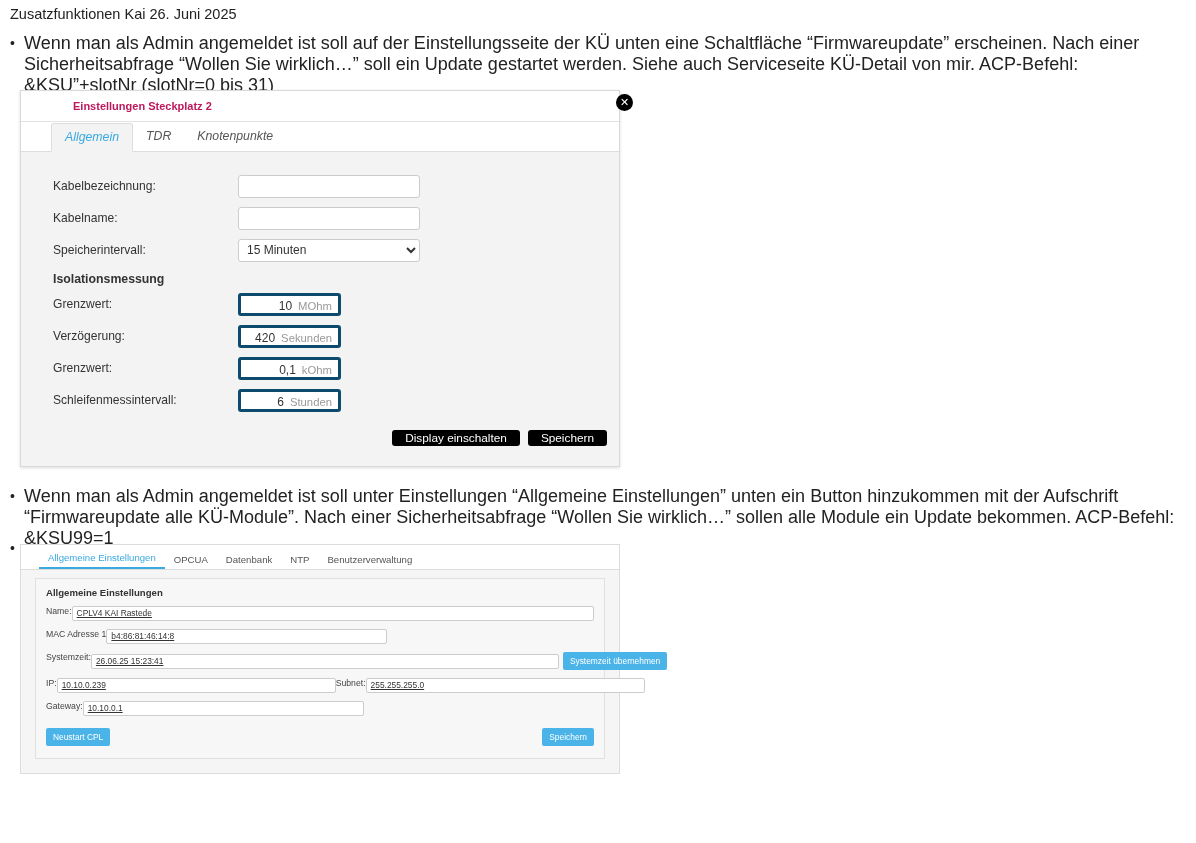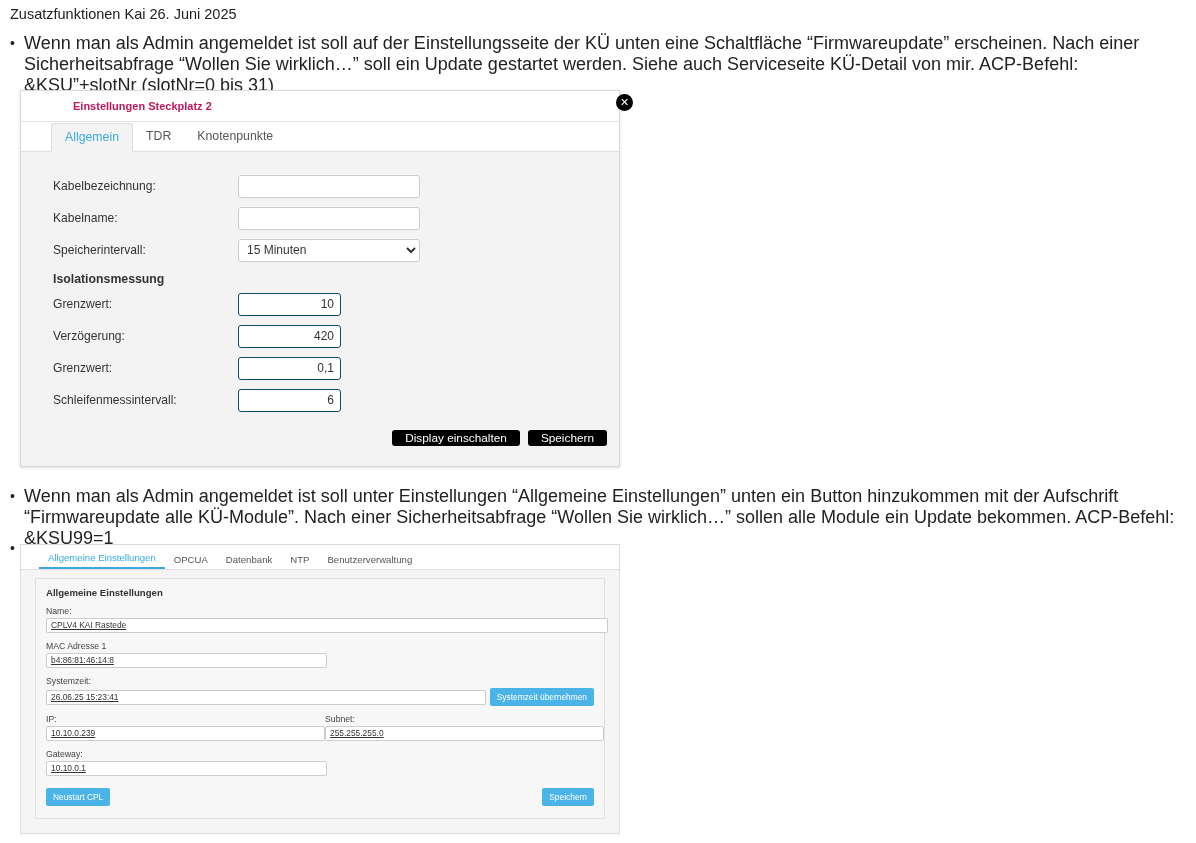--- a/index.html
+++ b/index.html
@@ -85,20 +85,21 @@
     text-align: center;
     cursor: pointer;
   }
   .tabbar1 {
     height: 29px;
     border-bottom: 1px solid #dddddd;
     display: flex;
     align-items: stretch;
     padding-left: 30px;
     background: #ffffff;
+    font-style: italic;
   }
   .tab1 {
     font-size: 12.3px;
     color: #555555;
     padding: 6px 13px 5px 13px;
     margin-top: 1px;
     cursor: pointer;
     white-space: nowrap;
   }
   .tab1.active {
@@ -151,26 +152,25 @@
     font-weight: bold;
     color: #333333;
     padding-left: 32px;
     margin-top: 6px;
     margin-bottom: 2px;
   }
   .unit-group {
     display: flex;
     width: 103px;
     height: 23px;
-    border: 1px solid #0c4a6e;
+    border: 3px solid #0c4a6e;
     border-radius: 3px;
     background: #ffffff;
     overflow: hidden;
     box-sizing: border-box;
-    flex-direction: column;
   }
   .unit-value {
     flex: 1 1 auto;
     text-align: right;
     font-size: 12px;
     line-height: 21px;
     padding-right: 6px;
     color: #333333;
   }
   .unit-suffix {
@@ -258,21 +258,21 @@
     overflow: hidden;
     white-space: nowrap;
     text-decoration: underline;
   }
   .w-full { width: 562px; }
   .w-half { width: 279px; }
   .w-mac { width: 281px; }
   .w-time { width: 468px; }
   .row-flex { display: flex; align-items: center; gap: 4px; }
   .row-cols { display: flex; }
-  .col { display: flex; flex-direction: column; }
+  .col { display: flex; }
   .mb8 { margin-bottom: 8px; }
   .btn-sm {
     background: #4ab3e8;
     color: #ffffff;
     border: none;
     border-radius: 2px;
     font-size: 8.4px;
     padding: 4px 7px;
     cursor: pointer;
     font-family: "Liberation Sans", sans-serif;

